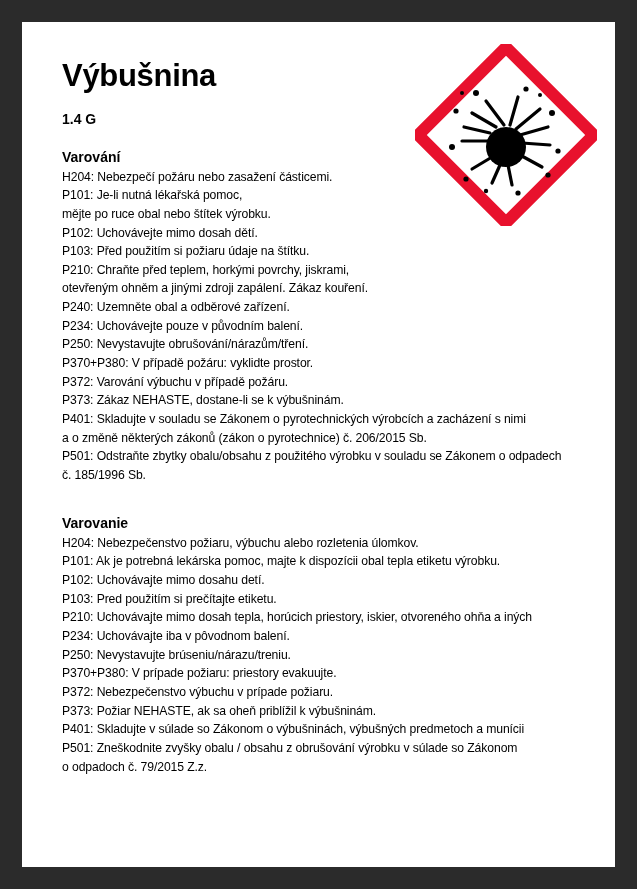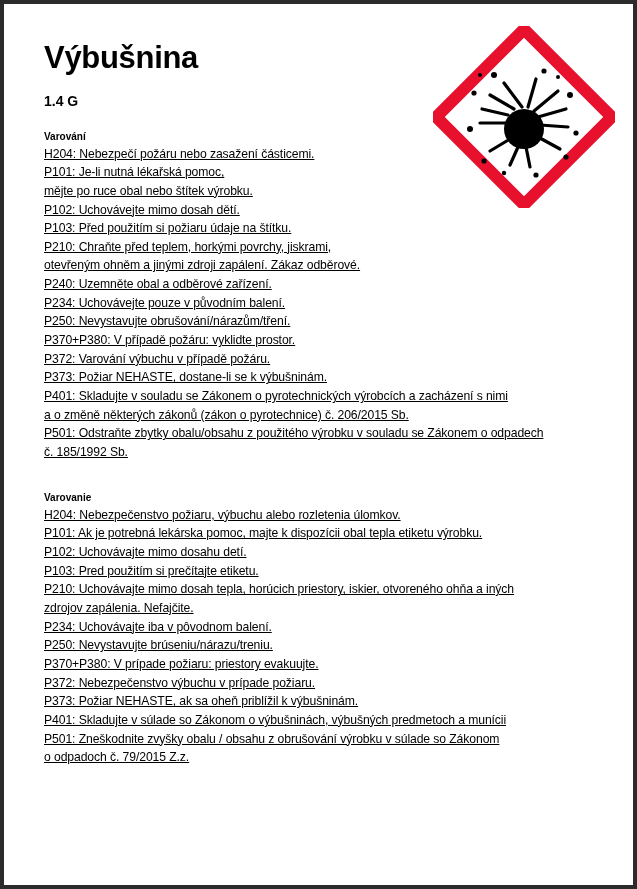--- a/index.html
+++ b/index.html
@@ -12,21 +12,21 @@
     height: 889px;
     font-family: "Liberation Sans", sans-serif;
     color: #000000;
   }
   .label-sheet {
     position: relative;
     width: 637px;
     height: 889px;
     background: #2b2b2b;
     box-sizing: border-box;
-    padding: 4px;
+    padding: 22px;
   }
   .label-inner {
     position: relative;
     width: 100%;
     height: 100%;
     background: #ffffff;
     box-sizing: border-box;
     padding: 30px 34px 20px 40px;
     overflow: hidden;
   }
@@ -39,30 +39,29 @@
   }
   .subtitle {
     font-size: 14px;
     font-weight: bold;
     margin: 18px 0 0 0;
   }
   .section {
     margin-top: 22px;
   }
   .section-heading {
-    font-size: 10px;
+    font-size: 14px;
     font-weight: bold;
     margin-bottom: 3px;
   }
   .line {
     font-size: 12.2px;
     line-height: 1.53;
     letter-spacing: -0.1px;
     white-space: pre-wrap;
-    text-decoration: underline;
   }
   .pictogram {
     position: absolute;
     top: 22px;
     right: 18px;
     width: 182px;
     height: 182px;
   }
   .pictogram svg {
     display: block;
@@ -121,43 +120,42 @@
     <div class="subtitle">1.4 G</div>
 
     <div class="section">
       <div class="section-heading">Varování</div>
       <div class="line">H204: Nebezpečí požáru nebo zasažení částicemi.</div>
       <div class="line">P101: Je-li nutná lékařská pomoc,</div>
       <div class="line">mějte po ruce obal nebo štítek výrobku.</div>
       <div class="line">P102: Uchovávejte mimo dosah dětí.</div>
       <div class="line">P103: Před použitím si požiaru údaje na štítku.</div>
       <div class="line">P210: Chraňte před teplem, horkými povrchy, jiskrami,</div>
-      <div class="line">otevřeným ohněm a jinými zdroji zapálení. Zákaz odběrové.</div>
+      <div class="line">otevřeným ohněm a jinými zdroji zapálení. Zákaz kouření.</div>
       <div class="line">P240: Uzemněte obal a odběrové zařízení.</div>
       <div class="line">P234: Uchovávejte pouze v původním balení.</div>
       <div class="line">P250: Nevystavujte obrušování/nárazům/tření.</div>
       <div class="line">P370+P380: V případě požáru: vyklidte prostor.</div>
       <div class="line">P372: Varování výbuchu v případě požáru.</div>
-      <div class="line">P373: Požiar NEHASTE, dostane-li se k výbušninám.</div>
+      <div class="line">P373: Zákaz NEHASTE, dostane-li se k výbušninám.</div>
       <div class="line">P401: Skladujte v souladu se Zákonem o pyrotechnických výrobcích a zacházení s nimi</div>
       <div class="line">a o změně některých zákonů (zákon o pyrotechnice) č. 206/2015 Sb.</div>
       <div class="line">P501: Odstraňte zbytky obalu/obsahu z použitého výrobku v souladu se Zákonem o odpadech</div>
-      <div class="line">č. 185/1992 Sb.</div>
+      <div class="line">č. 185/1996 Sb.</div>
     </div>
 
     <div class="spacer"></div>
 
     <div class="section">
       <div class="section-heading">Varovanie</div>
       <div class="line">H204: Nebezpečenstvo požiaru, výbuchu alebo rozletenia úlomkov.</div>
       <div class="line">P101: Ak je potrebná lekárska pomoc, majte k dispozícii obal tepla etiketu výrobku.</div>
       <div class="line">P102: Uchovávajte mimo dosahu detí.</div>
       <div class="line">P103: Pred použitím si prečítajte etiketu.</div>
       <div class="line">P210: Uchovávajte mimo dosah tepla, horúcich priestory, iskier, otvoreného ohňa a iných</div>
-      <div class="line">zdrojov zapálenia. Nefajčite.</div>
       <div class="line">P234: Uchovávajte iba v pôvodnom balení.</div>
       <div class="line">P250: Nevystavujte brúseniu/nárazu/treniu.</div>
       <div class="line">P370+P380: V prípade požiaru: priestory evakuujte.</div>
       <div class="line">P372: Nebezpečenstvo výbuchu v prípade požiaru.</div>
       <div class="line">P373: Požiar NEHASTE, ak sa oheň priblížil k výbušninám.</div>
       <div class="line">P401: Skladujte v súlade so Zákonom o výbušninách, výbušných predmetoch a munícii</div>
       <div class="line">P501: Zneškodnite zvyšky obalu / obsahu z obrušování výrobku v súlade so Zákonom</div>
       <div class="line">o odpadoch č. 79/2015 Z.z.</div>
     </div>
 

